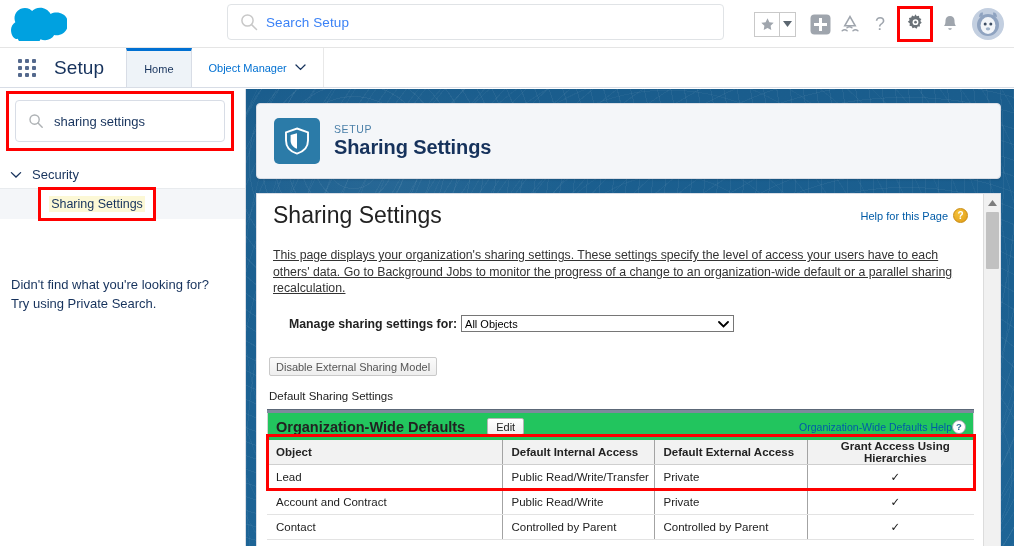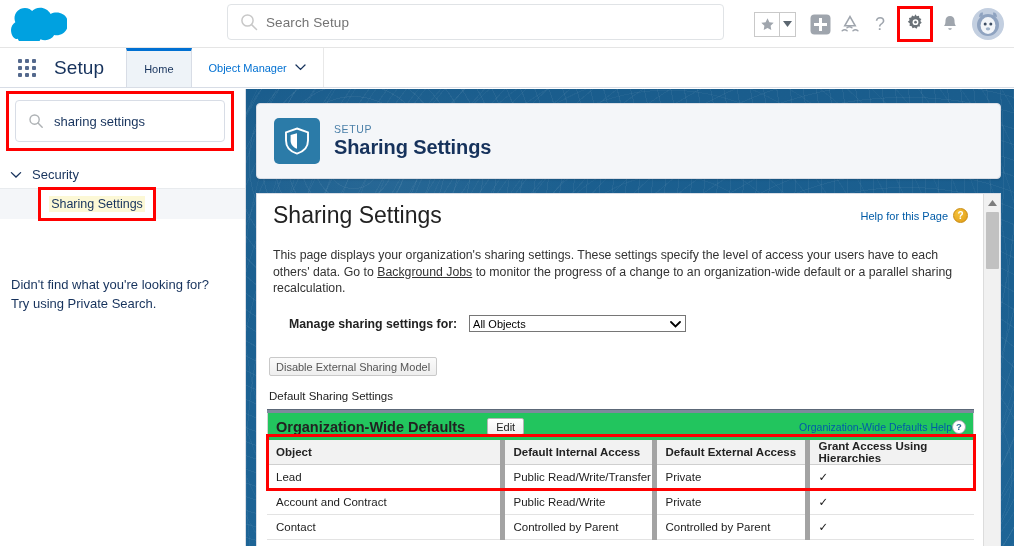--- a/index.html
+++ b/index.html
@@ -34,21 +34,21 @@
   .search-box {
     width: 100%; height: 100%;
     border: 1px solid #e0e3e6;
     border-radius: 4px;
     background: #fff;
     display: flex; align-items: center;
     padding-left: 10px;
   }
   .search-ico { width: 22px; height: 22px; flex: 0 0 22px; opacity: .55; }
   .search-ph {
-    font-size: 13.5px; color: #737373;
+    font-size: 13.5px; color: #3b82f6;
     margin-left: 6px; letter-spacing: .1px;
   }
 
   .header-icons {
     position: absolute; right: 6px; top: 0;
     height: 48px; display: flex; align-items: center; gap: 0;
   }
 
   .fav-group {
     display: flex; align-items: stretch;
@@ -236,32 +236,32 @@
     background: radial-gradient(circle at 35% 30%, #f5c33b, #e09b14);
     border: 1px solid #c98b12;
     color: #fff; font-size: 10px; font-weight: bold;
     display: flex; align-items: center; justify-content: center;
     line-height: 1;
   }
 
   .desc {
     position: absolute; left: 16px; top: 53px;
     width: 700px;
-    font-size: 12.3px; color: #333; line-height: 16.5px;
+    font-size: 12.3px; color: #333; line-height: 16.5px; text-decoration: underline;
   }
   .desc a { color: #333; text-decoration: underline; }
 
   .manage-row {
     position: absolute; left: 32px; top: 121px;
     display: flex; align-items: center;
   }
   .manage-label { font-size: 12.3px; color: #222; font-weight: bold; }
   .manage-select {
-    margin-left: 12px;
-    width: 217px; height: 17px;
+    margin-left: 4px;
+    width: 273px; height: 17px;
     border: 1px solid #767676;
     background: #fff;
     font-size: 11px; color: #000;
     font-family: "Liberation Sans", sans-serif;
     display: flex; align-items: center;
     padding: 0 3px;
     position: relative;
   }
   .manage-select .caret {
     position: absolute; right: 4px; top: 50%; transform: translateY(-50%);
@@ -326,30 +326,30 @@
 
   table.owd {
     width: 707px; border-collapse: collapse;
     table-layout: fixed;
     background: #fff;
   }
   table.owd th, table.owd td {
     font-size: 11.5px; color: #222;
     text-align: left; padding: 0 0 0 9px;
     height: 25px;
-    border-right: 5px solid #a3a3a3;
+    border-right: 1px solid #a3a3a3;
     vertical-align: middle;
   }
   table.owd th {
     font-weight: bold; background: #f2f2f2;
     border-bottom: 1px solid #cfcfcf;
     height: 24px;
   }
   table.owd td { border-bottom: 1px solid #e3e3e3; }
-  table.owd th:last-child, table.owd td:last-child { border-right: none; }
+  table.owd th:last-child, table.owd td:last-child { border-right: none; text-align: center; }
   .col-obj { width: 235px; }
   .col-int { width: 152px; }
   .col-ext { width: 153px; }
   .col-gr  { width: 167px; }
   td.check { text-align: center; padding-left: 0; font-size: 14px; }
 
   .table-hl {
     position: absolute; left: 9px; top: 240px;
     width: 710px; height: 57px;
     border: 3px solid #ff0000;

